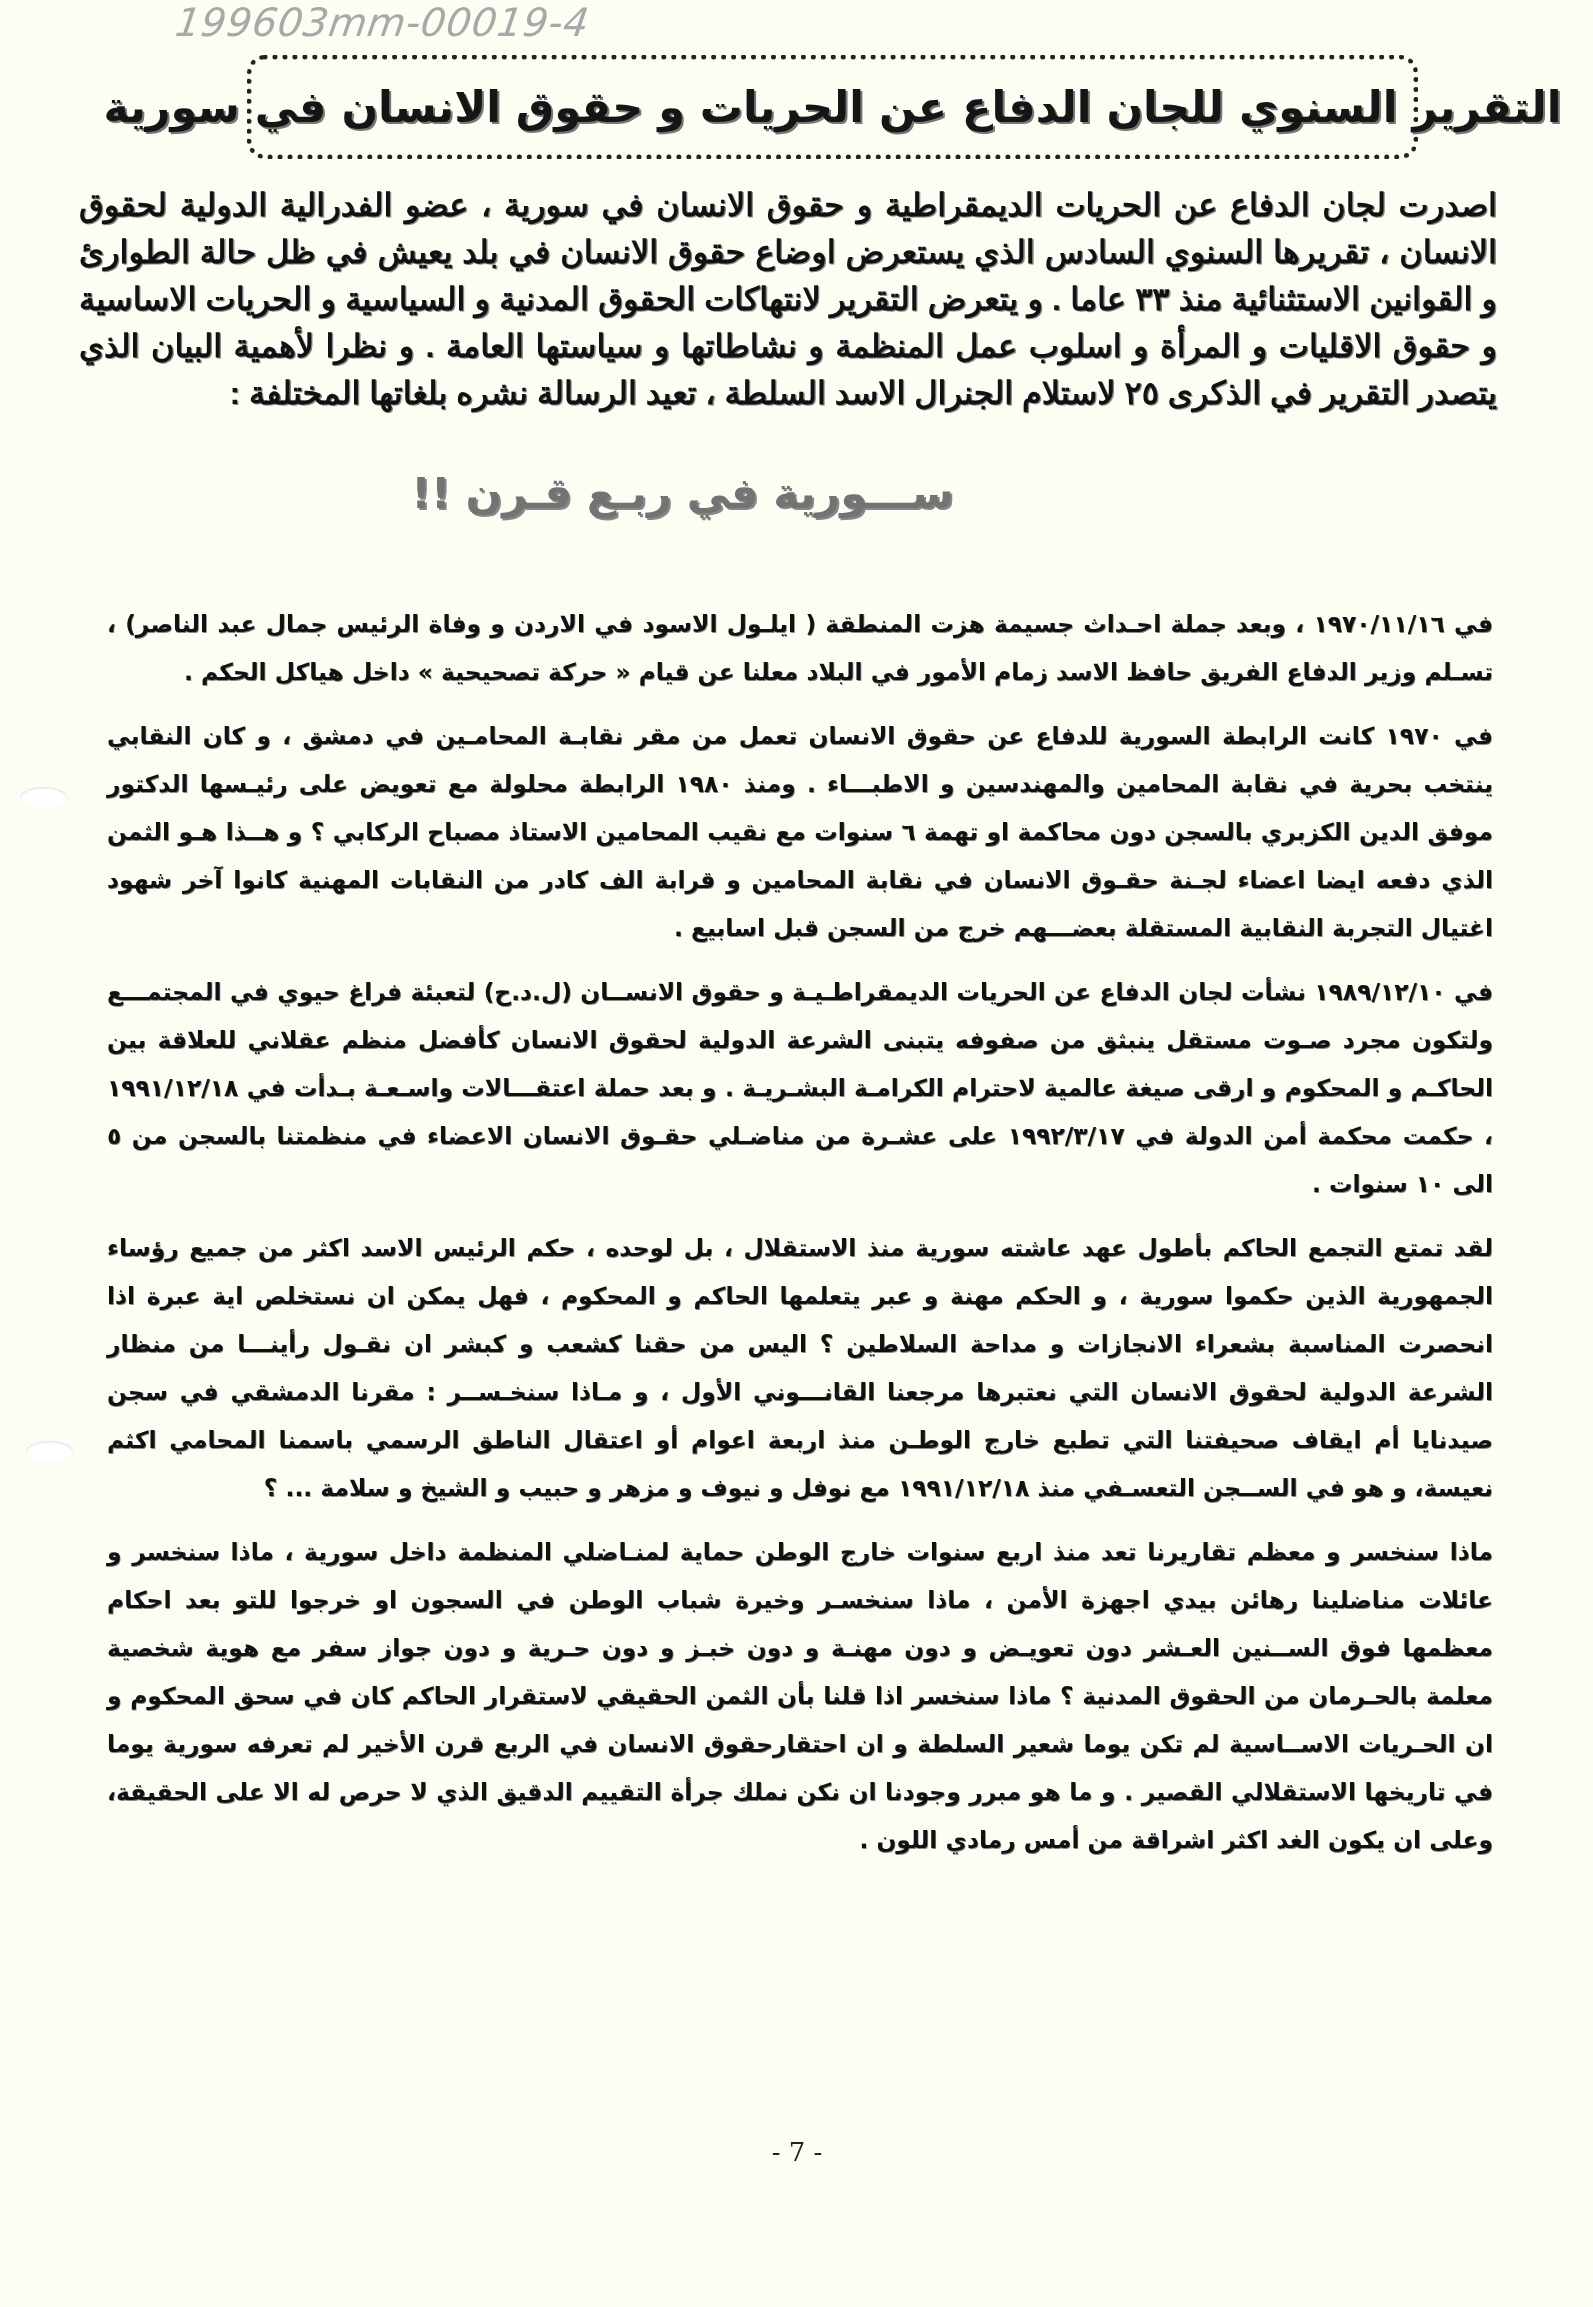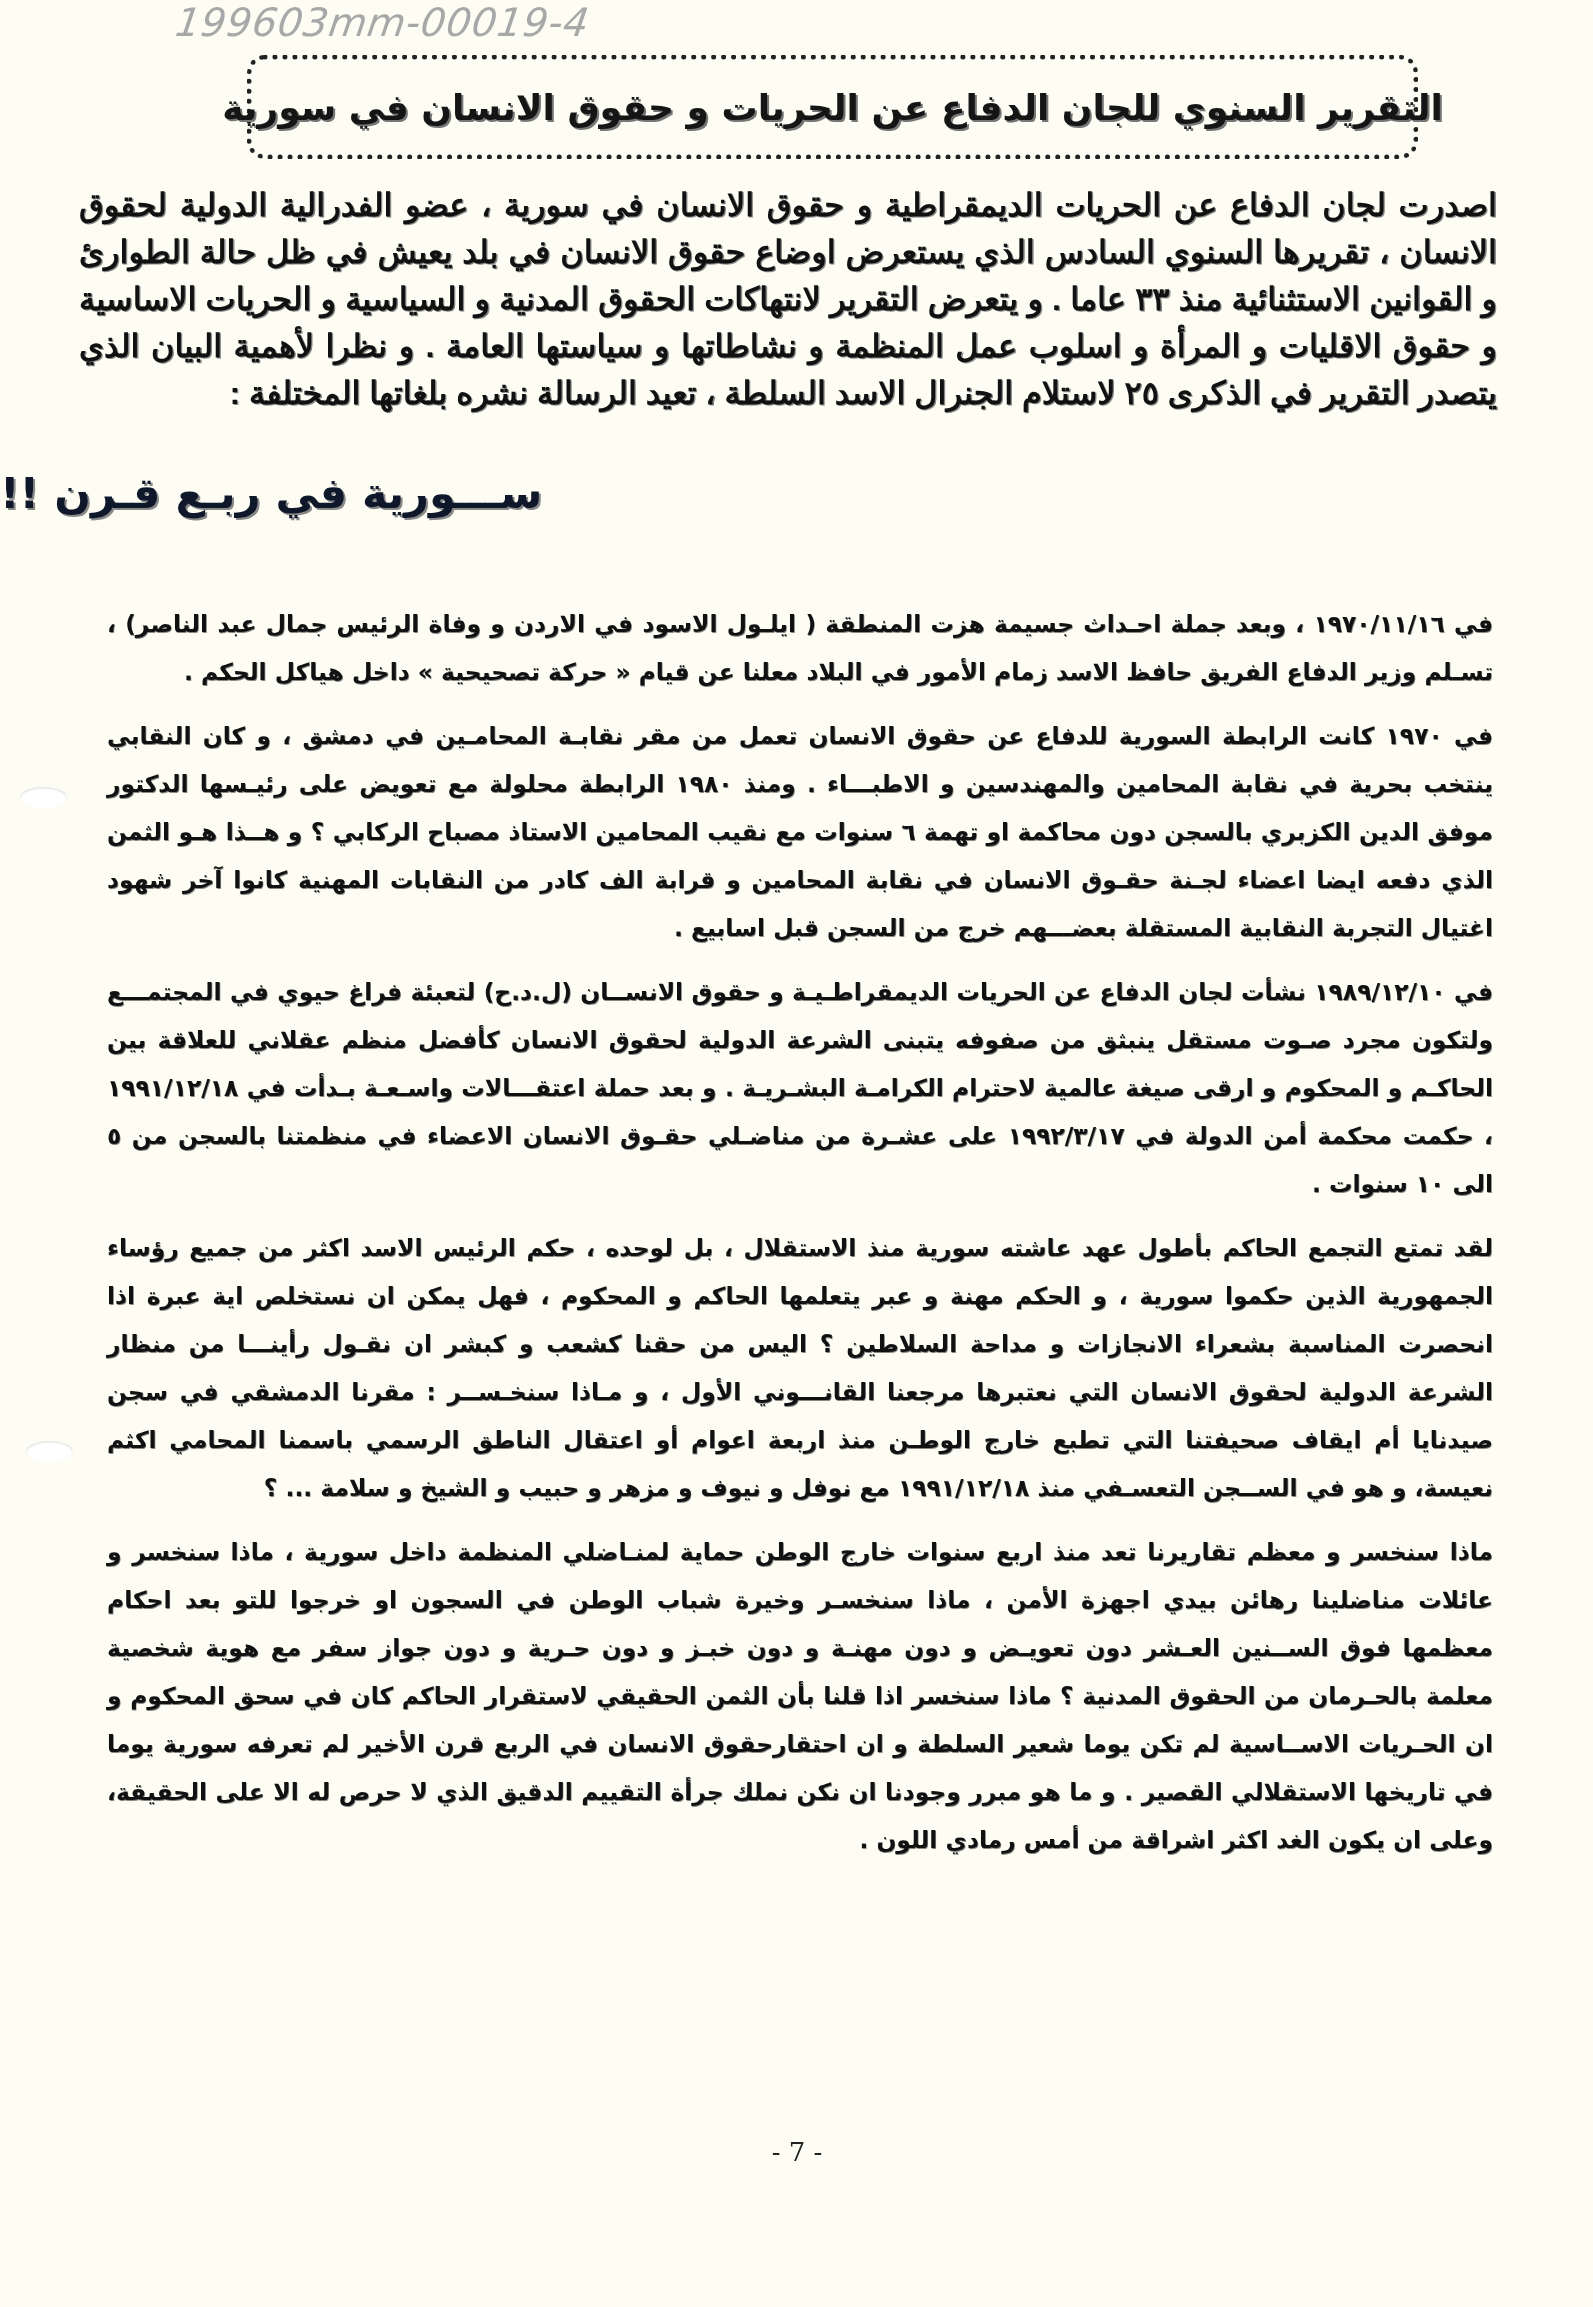--- a/index.html
+++ b/index.html
@@ -42,21 +42,21 @@
       border: 5.2px dotted #222;
       border-radius: 18px;
       box-sizing: border-box;
       display: flex;
       align-items: center;
       justify-content: center;
     }
     .title-box .title {
       font-family: "DejaVu Sans", sans-serif;
       font-weight: bold;
-      font-size: 36px;
+      font-size: 43px;
       direction: rtl;
       color: #151515;
       text-shadow: 2px 2px 0 #777;
       white-space: nowrap;
     }
     .intro {
       position: absolute;
       left: 79px;
       top: 182px;
       width: 1418px;
@@ -68,27 +68,27 @@
       font-size: 32px;
       line-height: 47px;
       color: #111;
       text-shadow: 1.3px 1.3px 0 #888;
     }
     .subtitle {
       position: absolute;
       left: 0;
       width: 1365px;
       top: 468px;
-      text-align: left;
+      text-align: center;
       direction: rtl;
       font-family: "DejaVu Sans", sans-serif;
       font-weight: bold;
       font-size: 43px;
       letter-spacing: 2.6px;
-      color: #0f172a;
+      color: #737373;
       text-shadow: 2px 2px 0 #888;
     }
     .body-text {
       position: absolute;
       left: 91px;
       top: 584px;
       width: 1418px;
       direction: rtl;
       font-family: "DejaVu Sans", sans-serif;
       font-weight: bold;

